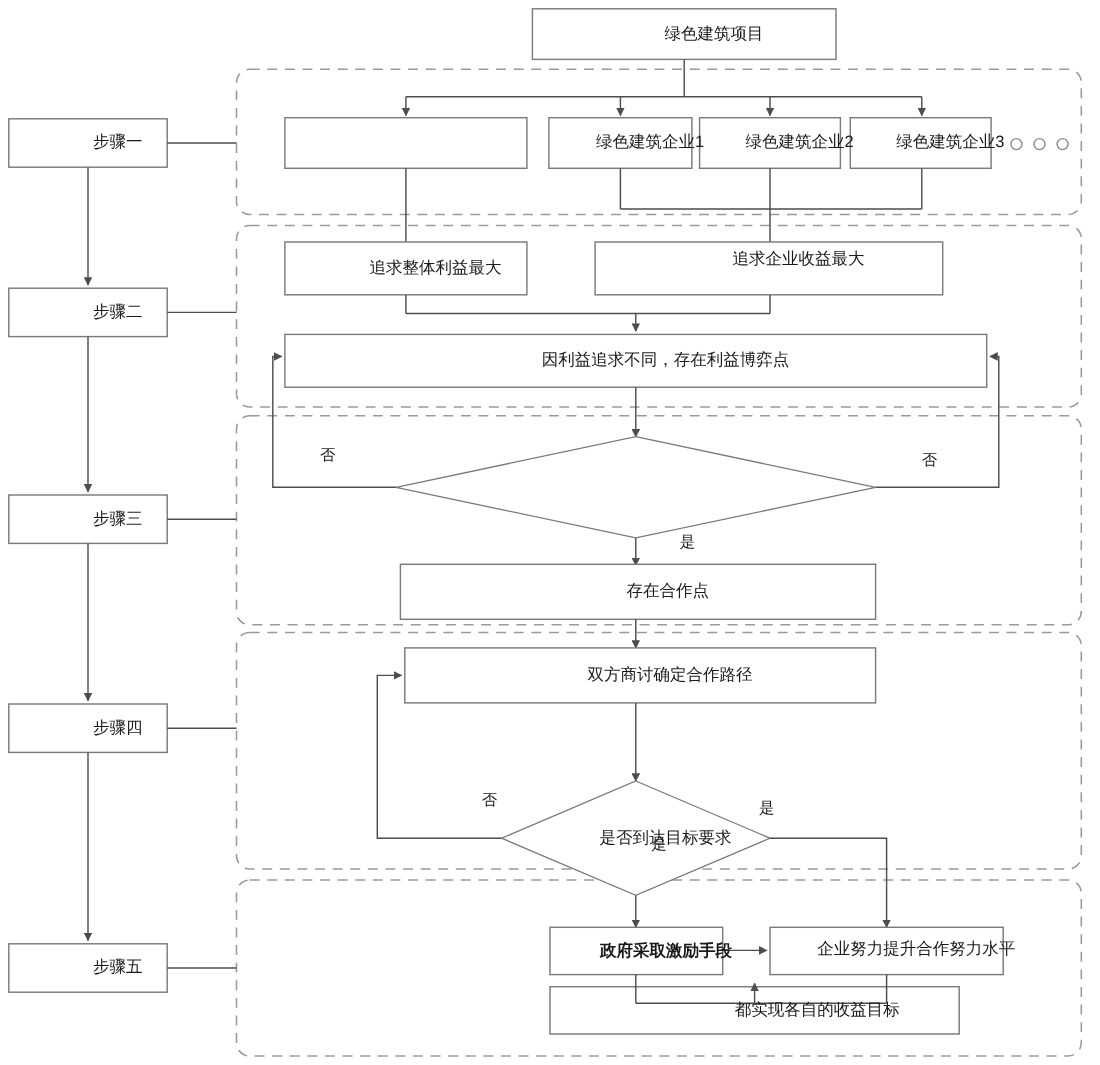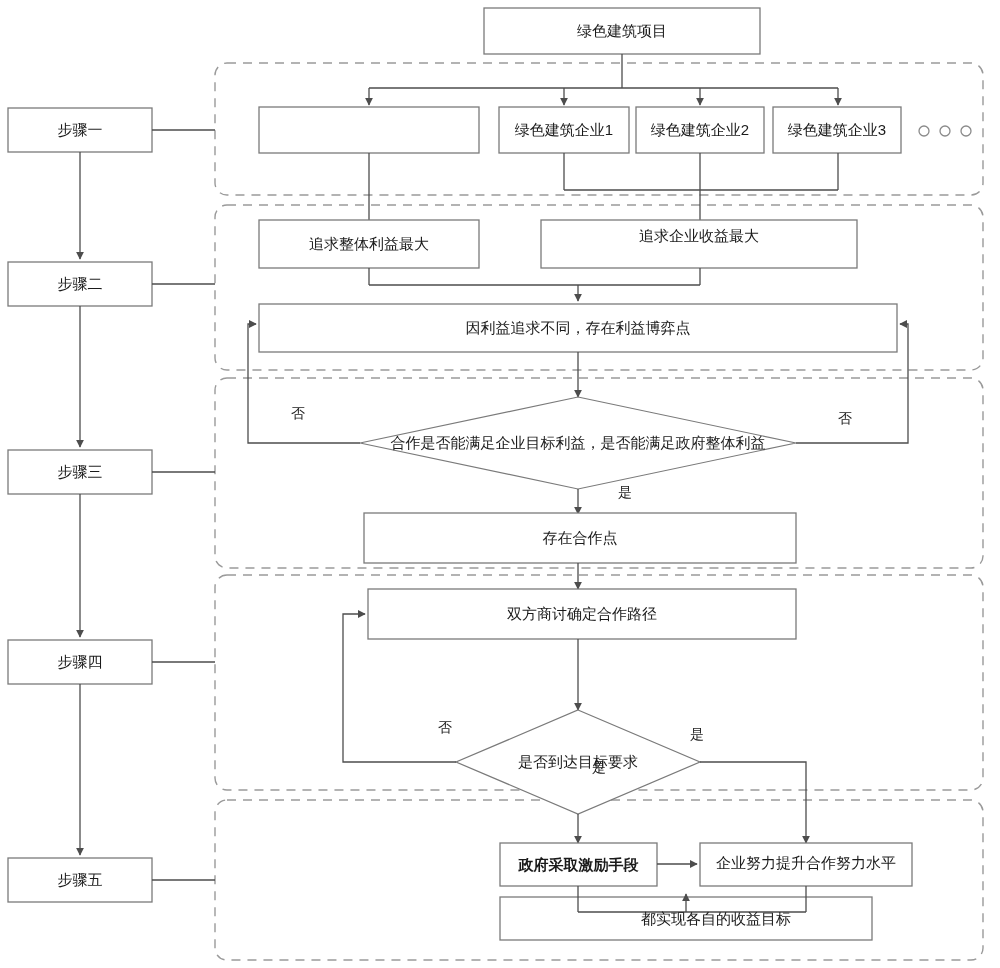--- a/index.html
+++ b/index.html
@@ -28,20 +28,21 @@
     position: absolute;
     display: flex;
     align-items: center;
     justify-content: center;
     text-align: center;
     color: #1a1a1a;
     font-size: 15px;
     line-height: 1.2;
     pointer-events: none;
     white-space: nowrap;
+    padding-left: 27px;
   }
   .edge-label {
     position: absolute;
     color: #1a1a1a;
     font-size: 14px;
     line-height: 1;
     pointer-events: none;
     white-space: nowrap;
   }
   .rect-box {
@@ -185,21 +186,20 @@
   <div class="node-label" style="left:8px; top:858px; width:144px; height:44px;text-align:right;">步骤五</div>
 
   <div class="node-label" style="left:499px; top:107px; width:130px; height:46px;">绿色建筑企业1</div>
   <div class="node-label" style="left:636px; top:107px; width:128px; height:46px;">绿色建筑企业2</div>
   <div class="node-label" style="left:773px; top:107px; width:128px; height:46px;border-radius:18px;">绿色建筑企业3</div>
 
   <div class="node-label" style="left:259px; top:220px; width:220px; height:48px;">追求整体利益最大</div>
   <div class="node-label" style="left:541px; top:220px; width:316px; height:32px;">追求企业收益最大</div>
   <div class="node-label" style="left:259px; top:304px; width:638px; height:48px;">因利益追求不同，存在利益博弈点</div>
 
-  <div class="node-label" style="left:360px; top:428px; width:436px; height:30px;">合作是否能满足企业目标利益，是否能满足政府整体利益</div>
   <div class="edge-label" style="left:291px; top:406px;">否</div>
   <div class="edge-label" style="left:838px; top:411px;">否</div>
   <div class="edge-label" style="left:618px; top:485px;">是</div>
 
   <div class="node-label" style="left:364px; top:513px; width:432px; height:50px;">存在合作点</div>
 
   <div class="node-label" style="left:368px; top:589px; width:428px; height:50px;border-radius:24px;">双方商讨确定合作路径</div>
   <div class="node-label" style="left:456px; top:747px; width:244px; height:30px;">是否到达目标要求</div>
   <div class="edge-label" style="left:438px; top:720px;">否</div>
   <div class="edge-label" style="left:690px; top:727px;">是</div>

